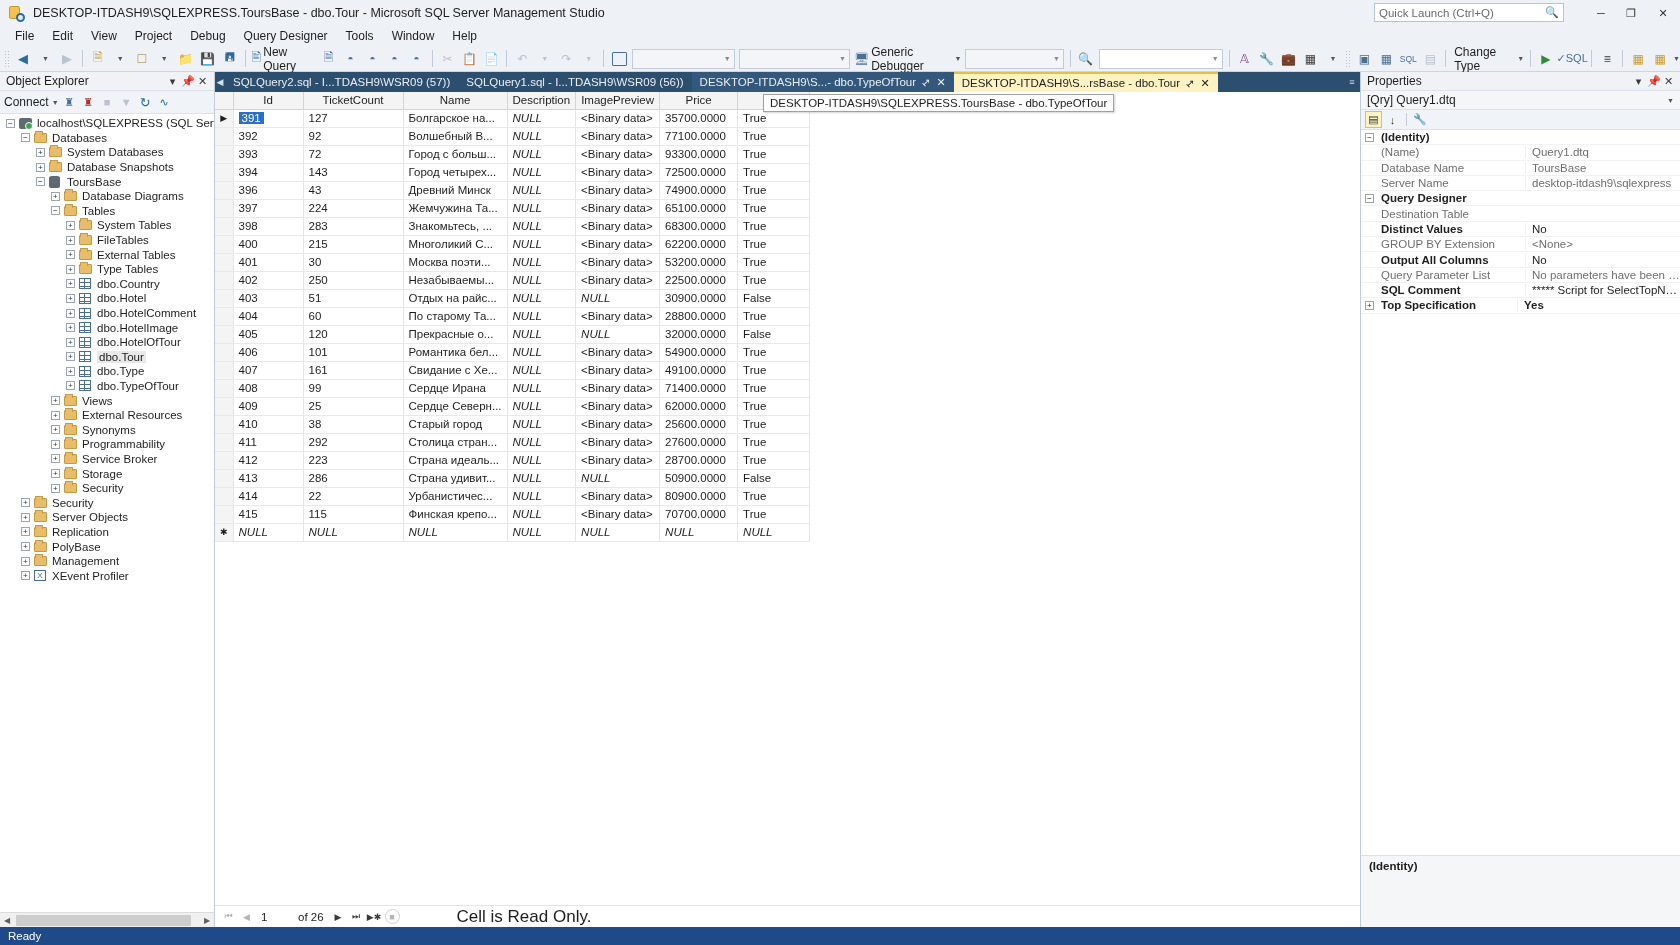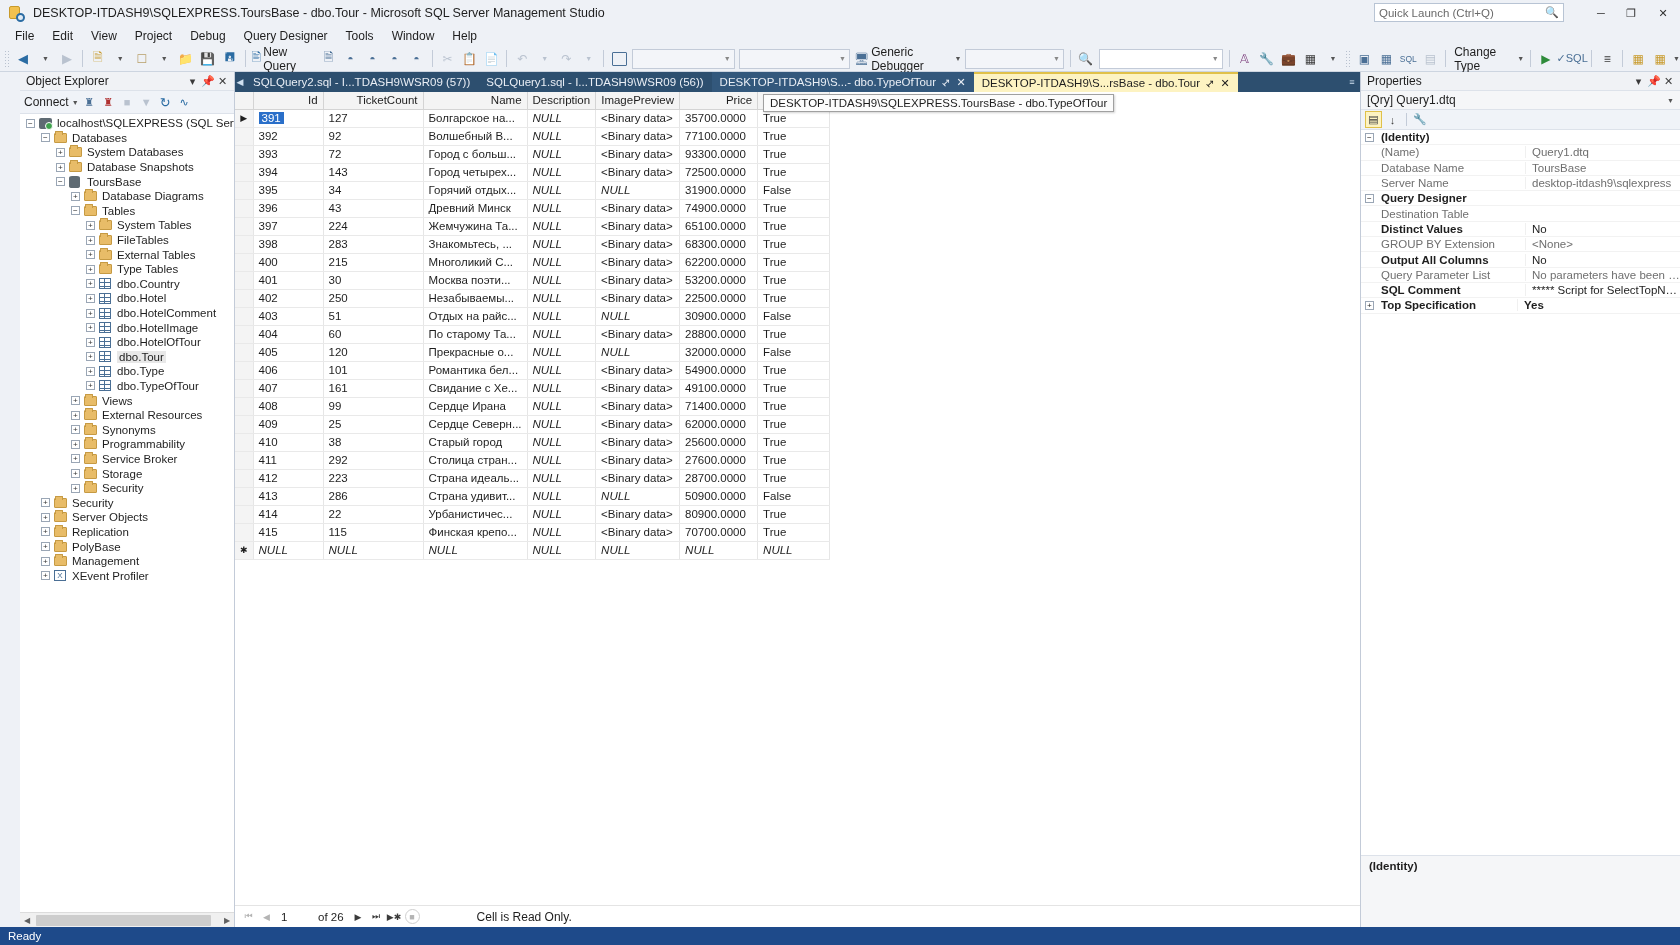--- a/index.html
+++ b/index.html
@@ -67,21 +67,21 @@
   .tb-label { font-size: 12px; padding: 0 4px 0 2px; color: #1e1e1e; }
   .tb-combo {
     height: 20px; border: 1px solid #c3cbd8; background: #f3f5f9; display: flex;
     align-items: center; padding: 0 3px; font-size: 11.5px; color: #6f6f6f; margin: 0 2px;
   }
   .tb-combo .cbo-caret { margin-left: auto; font-size: 7px; color: #888; padding-left: 4px; }
   .tb-combo.white { background: #fff; }
   .sq-icon { width: 15px; height: 14px; border: 1.4px solid #4a6f95; border-radius: 1px; display:inline-block; }
 
   
-  .main { position: absolute; left: 0; top: 72px; right: 0; bottom: 18px; display: flex; margin-left: 20px; }
+  .main { position: absolute; left: 0; top: 72px; right: 0; bottom: 18px; display: flex; }
 
   
   .oe {
     width: 215px; background: #f5f6f8; display: flex; flex-direction: column;
     border-right: 1px solid #c3cbd8;
   }
   .panel-head {
     height: 19px; background: #f0f2f5; display: flex; align-items: center;
     padding: 0 2px 0 6px; border-bottom: 1px solid #dde2ea;
   }
@@ -158,21 +158,21 @@
   .cursor-arrow {
     position: absolute; left: 752px; top: 72px; z-index: 60;
     width: 0; height: 0; pointer-events: none;
   }
 
   
   .grid-wrap { flex: 1; background: #fff; overflow: hidden; position: relative; }
   table.grid { border-collapse: collapse; table-layout: fixed; font-size: 11.5px; }
   table.grid th {
     background: #f4f4f4; border-right: 1px solid #d4d4d4; border-bottom: 1px solid #d4d4d4;
-    font-weight: normal; text-align: right; padding: 2px 5px; height: 17px; color: #1e1e1e;
+    font-weight: normal; text-align: center; padding: 2px 5px; height: 17px; color: #1e1e1e;
   }
   table.grid td {
     border-right: 1px solid #e6e6e6; border-bottom: 1px solid #e9e9e9;
     padding: 1px 5px; height: 18px; color: #1e1e1e; overflow: hidden;
     white-space: nowrap; text-overflow: ellipsis;
   }
   td.c-null, td.c-id-null { font-style: italic; color: #1e1e1e; }
   td.c-id { color: #8a7b5c; }
   td.c-id .selcell {
     background: #2a6fc9; color: #fff; padding: 0 3px; display: inline-block; min-width: 22px;
@@ -189,21 +189,21 @@
     height: 22px; display: flex; align-items: center; gap: 3px; padding: 0 6px;
     background: #fff; border-top: 1px solid #e4e4e4;
   }
   .nav-btn { width: 15px; height: 15px; display:flex; align-items:center; justify-content:center; font-size: 9px; color: #3a3a3a; }
   .nav-btn.disabled { color: #b4b4b4; }
   .nav-page {
     min-width: 34px; height: 16px; border: none; font-size: 11.5px; padding: 0 4px;
     display: flex; align-items: center; color: #1e1e1e;
   }
   .nav-of { font-size: 11.5px; color: #1e1e1e; padding: 0 4px; }
-  .nav-msg { font-size: 12px; color: #1e1e1e; margin-left: 54px; }
+  .nav-msg { font-size: 17px; color: #1e1e1e; margin-left: 54px; }
 
   
   .props {
     width: 320px; background: #f5f6f8; border-left: 1px solid #c3cbd8;
     display: flex; flex-direction: column;
   }
   .props-combo {
     height: 19px; display:flex; align-items:center; padding: 0 6px; font-size: 12px;
     background: #f5f6f8; border-bottom: 1px solid #dde2ea; position: relative;
   }
@@ -722,30 +722,20 @@
                 <td class="c-id">394</td>
                 <td>143</td>
                 <td>Город четырех...</td>
                 <td class="c-null">NULL</td>
                 <td>&lt;Binary data&gt;</td>
                 <td>72500.0000</td>
                 <td>True</td>
               </tr>
               <tr>
                 <td class="rowhdr"></td>
-                <td class="c-id">395</td>
-                <td>34</td>
-                <td>Горячий отдых...</td>
-                <td class="c-null">NULL</td>
-                <td class="c-null">NULL</td>
-                <td>31900.0000</td>
-                <td>False</td>
-              </tr>
-              <tr>
-                <td class="rowhdr"></td>
                 <td class="c-id">396</td>
                 <td>43</td>
                 <td>Древний Минск</td>
                 <td class="c-null">NULL</td>
                 <td>&lt;Binary data&gt;</td>
                 <td>74900.0000</td>
                 <td>True</td>
               </tr>
               <tr>
                 <td class="rowhdr"></td>

